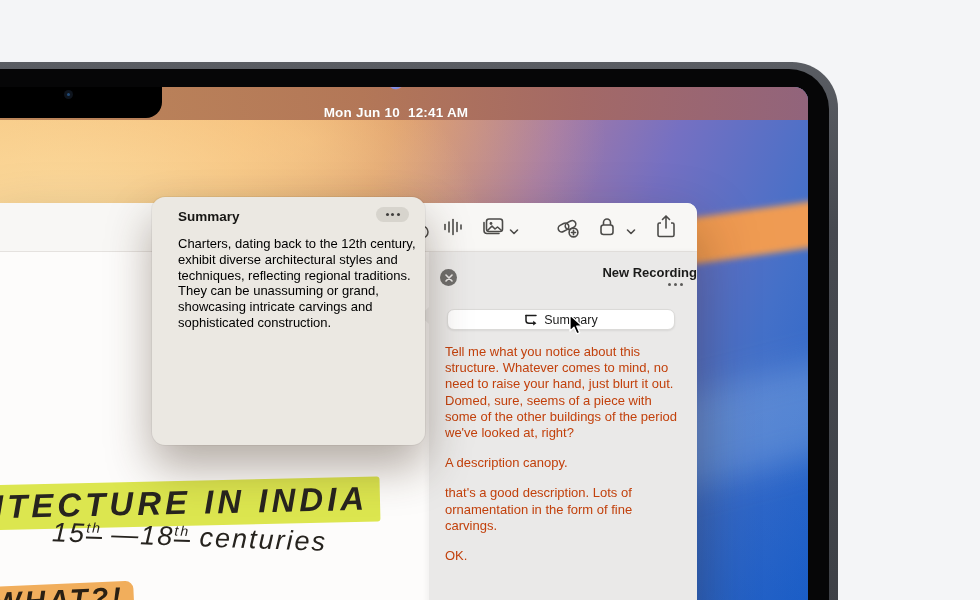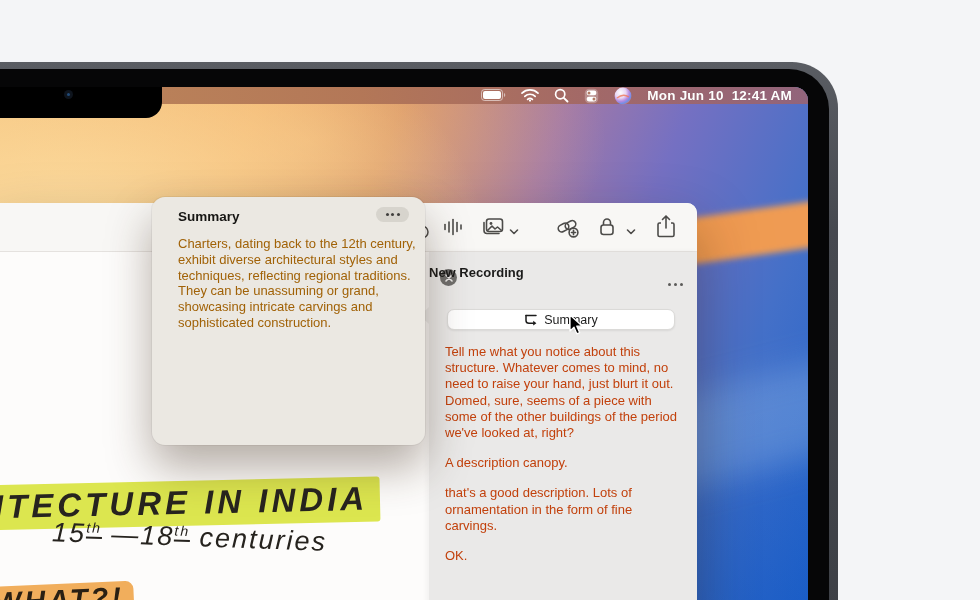--- a/index.html
+++ b/index.html
@@ -26,25 +26,25 @@
   .wallpaper::after { content:""; position:absolute; inset:0;
     background:linear-gradient(180deg, rgba(0,0,0,0) 55%, rgba(10,80,190,.35) 100%); }
   .streak-orange { position:absolute; left:575px; top:128px; width:280px; height:46px;
     background:linear-gradient(90deg, rgba(238,148,74,.85), #f09a50 40%, #ef9c55);
     transform:rotate(-8deg); filter:blur(3px); border-radius:10px; }
   .streak-blue { position:absolute; left:560px; top:300px; width:330px; height:90px;
     background:rgba(140,178,230,.38); transform:rotate(-14deg); filter:blur(16px);
     border-radius:40px; }
 
   
-  .menubar { position:absolute; left:0; top:0; right:0; height:17px;
+  .menubar { position:absolute; left:0; top:0; right:0; height:33px;
     background:linear-gradient(90deg, rgba(187,132,88,.96) 0%, rgba(176,116,86,.95) 45%,
                rgba(163,104,99,.95) 72%, rgba(151,99,117,.92) 100%);
     display:flex; align-items:center; justify-content:flex-end; gap:15px;
-    padding-right:16px; color:#fff; }
+    padding-right:16px; color:#fff;flex-direction:column; }
   .menubar .micon { display:flex; align-items:center; }
   .clock { display:flex; gap:8px; font-size:13.5px; font-weight:700; letter-spacing:.2px;
            text-shadow:0 0 1px rgba(0,0,0,.15); }
 
   
   .notch { position:absolute; left:0; top:0; width:162px; height:31px; background:#000;
            border-radius:0 0 16px 0; }
   .camera { position:absolute; left:64px; top:3px; width:9px; height:9px; border-radius:50%;
             background:#0e141d; }
   .camera::after { content:""; position:absolute; left:3px; top:3px; width:3px; height:3px;
@@ -59,21 +59,21 @@
   .tb-icon { position:absolute; top:13px; color:#4c4b49; }
 
   
   .panel { position:absolute; left:441px; top:49px; right:0; bottom:0; background:#eae9e8;
            box-shadow:-2px 0 6px rgba(0,0,0,.05); }
   .panel-pointer { position:absolute; left:-6px; top:57px; width:13px; height:13px;
     background:#eae9e8; transform:rotate(45deg); border-radius:2px; }
   .close-btn { position:absolute; left:11px; top:17px; width:17px; height:17px;
     border-radius:50%; background:#6f6e6c; display:flex; align-items:center;
     justify-content:center; border:none; cursor:default; }
-  .panel-title { position:absolute; left:0; right:0; top:13px; text-align:left;
+  .panel-title { position:absolute; left:0; right:0; top:13px; text-align:right;
     font-size:13px; font-weight:700; color:#1b1b1a; }
   .panel-meta { position:absolute; left:0; right:0; top:31px; text-align:center;
     font-size:12px; color:#716f6c; }
   .panel-meta .dur { margin-left:10px; }
   .more-dots { display:inline-flex; gap:2.5px; }
   .more-dots i { width:3.5px; height:3.5px; border-radius:50%; background:#5c5b59; }
   .panel-more { position:absolute; right:14px; top:22px; background:none; border:none; }
   .summary-btn { position:absolute; left:18px; top:57px; width:228px; height:21px;
     background:#fff; border:1px solid #dbdad8; border-radius:7px;
     box-shadow:0 1px 2px rgba(0,0,0,.08); display:flex; align-items:center;
@@ -101,21 +101,21 @@
   .popover { position:absolute; left:152px; top:110px; width:273px; height:248px;
     background:#ebe8e2; border-radius:13px; z-index:30;
     box-shadow:0 22px 45px rgba(60,40,20,.38), 0 0 0 1px rgba(0,0,0,.05); }
   .popover-title { position:absolute; left:26px; top:12px; font-size:13.5px;
     font-weight:700; color:#171614; }
   .popover-more { position:absolute; right:16px; top:10px; width:33px; height:15px;
     background:#d7d4cd; border:none; border-radius:8px; display:flex;
     align-items:center; justify-content:center; }
   .popover-more .more-dots i { background:#403f3d; width:3px; height:3px; }
   .popover-body { position:absolute; left:26px; right:4px; top:39px; font-size:13px;
-    line-height:15.8px; color:#a16207; }
+    line-height:15.8px; color:#000000; }
 
   
   .cursor { position:absolute; left:567px; top:227px; z-index:50; }
 </style>
 </head>
 <body>
 
 <div class="stage">
   <div class="laptop">
     <div class="laptop-inner">

